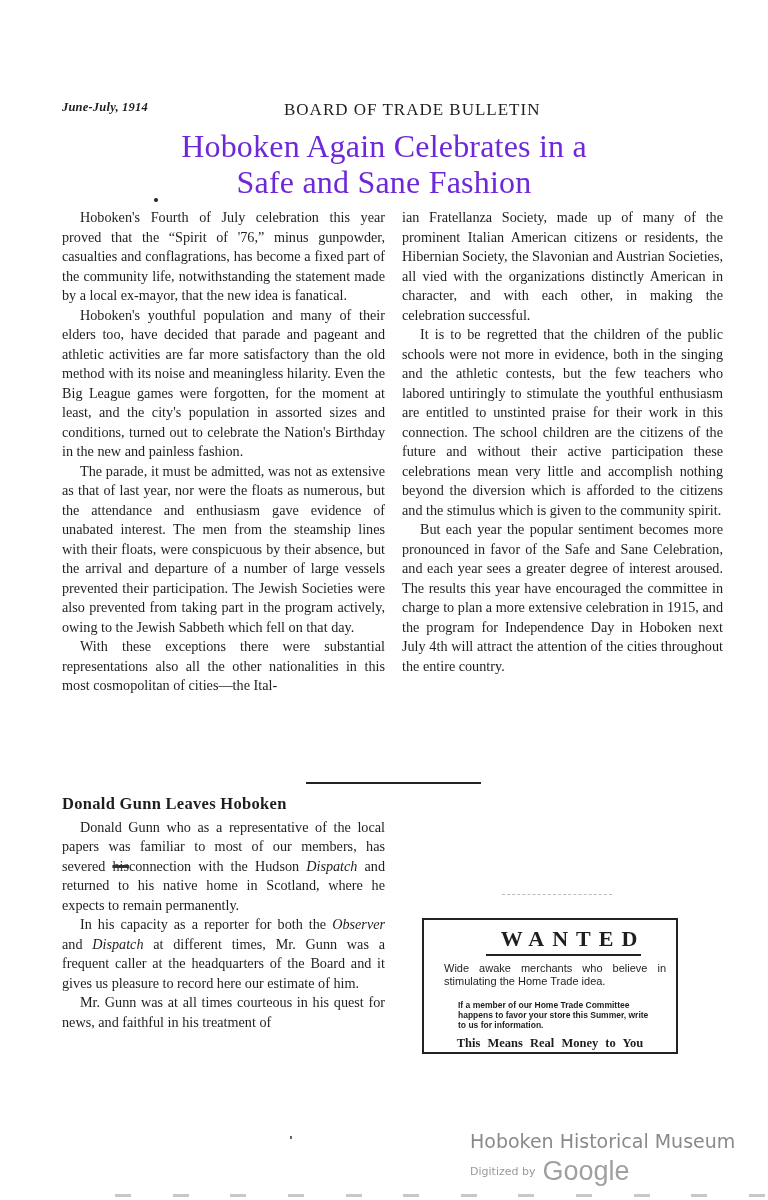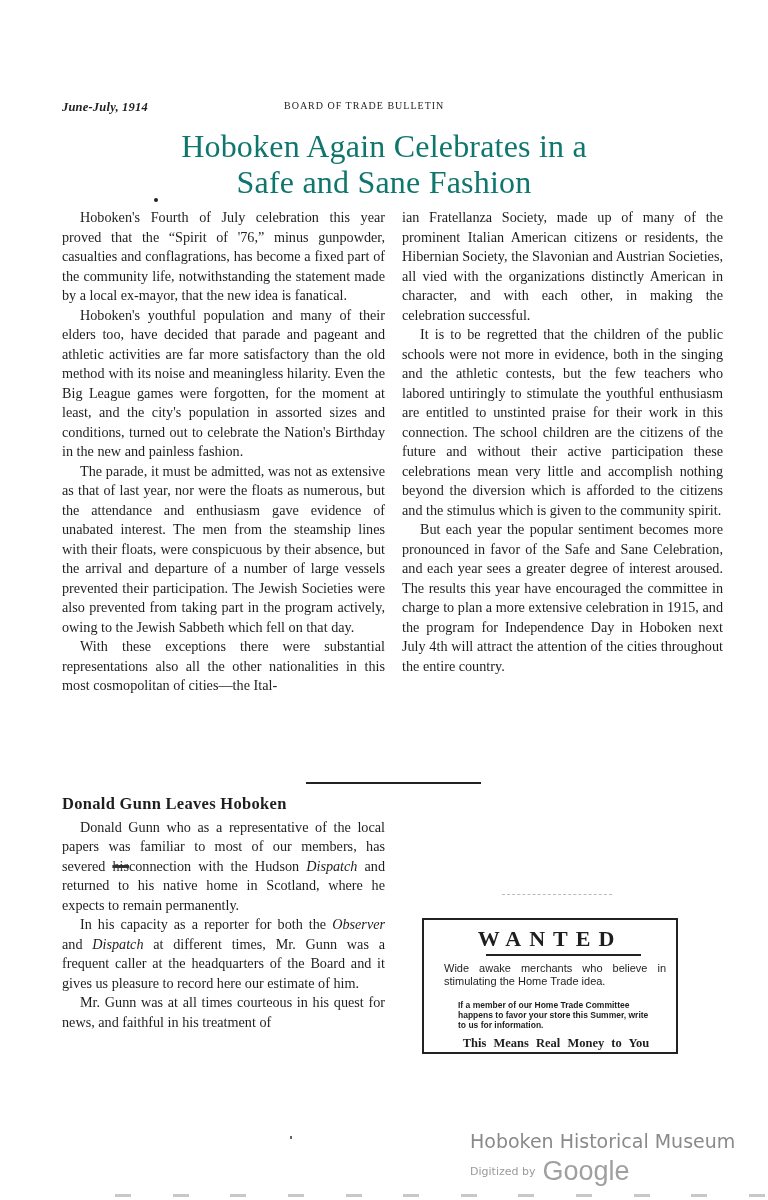--- a/index.html
+++ b/index.html
@@ -3,41 +3,41 @@
 <meta charset="utf-8">
 <style>
   html, body { margin: 0; padding: 0; }
   body {
     width: 768px; height: 1200px; background: #ffffff; position: relative; overflow: hidden;
     font-family: "Liberation Serif", "DejaVu Serif", serif; color: #1e1e1e;
   }
   .page { position: absolute; left: 0; top: 0; width: 768px; height: 1200px; }
   .running-head { position: absolute; top: 100px; left: 62px; width: 620px; height: 20px; }
   .date { position: absolute; left: 0; top: 0; font-style: italic; font-weight: bold; font-size: 12.5px; letter-spacing: 0.2px; }
-  .bulletin { position: absolute; left: 222px; top: 0; font-size: 10px; letter-spacing: 1px; }
-  .title { position: absolute; top: 128px; left: 60px; width: 648px; text-align: center; font-size: 32px; line-height: 36px; color: #0f766e; letter-spacing: 0.2px; }
+  .bulletin { position: absolute; left: 222px; top: 0; font-size: 17px; letter-spacing: 1px; }
+  .title { position: absolute; top: 128px; left: 60px; width: 648px; text-align: center; font-size: 32px; line-height: 36px; color: #6d28d9; letter-spacing: 0.2px; }
   .stray-dot { position: absolute; left: 154px; top: 198px; width: 4px; height: 4px; background: #222; border-radius: 50%; }
   .col { position: absolute; font-size: 14.2px; line-height: 19.5px; text-align: justify; }
   .col p { margin: 0; text-indent: 18px; }
   .col p.cont { text-indent: 0; }
   .col-a1 { left: 62px; top: 208px; width: 323px; }
   .col-a2 { left: 402px; top: 208px; width: 321px; }
   .rule-mid { position: absolute; left: 306px; top: 782px; width: 175px; height: 2px; background: #222; }
   .col-b1 { left: 62px; top: 794px; width: 323px; }
   .col-b2 { left: 402px; top: 794px; width: 321px; }
   .subhead { font-size: 16.5px; font-weight: bold; margin: 0 0 4px 0; letter-spacing: 0.3px; }
   em { font-style: italic; }
   .strike { text-decoration: line-through; text-decoration-thickness: 3px; color: #333; }
   .faint-line { position: absolute; left: 502px; top: 894px; width: 110px; height: 1px; border-top: 1px dashed #bbb; }
   .ad { position: absolute; left: 422px; top: 918px; width: 256px; height: 136px; border: 2px solid #222; box-sizing: border-box; font-family: "Liberation Sans", "DejaVu Sans", sans-serif; }
-  .ad-title { position: absolute; left: 0; top: 6px; width: 100%; text-align: center; font-family: "Liberation Serif", serif; font-size: 22px; font-weight: bold; letter-spacing: 8px; }
+  .ad-title { position: absolute; left: 0; top: 6px; width: 100%; text-align: center; font-family: "Liberation Serif", serif; font-size: 22px; font-weight: bold; letter-spacing: 8px; padding-left: 23px; }
   .ad-underline { position: absolute; left: 62px; top: 34px; width: 155px; height: 2px; background: #222; }
   .ad-main { position: absolute; left: 20px; top: 42px; width: 222px; font-size: 11px; line-height: 13px; font-weight: normal; text-align: justify; }
   .ad-small { position: absolute; left: 34px; top: 80px; width: 200px; font-size: 8.5px; line-height: 10px; font-weight: bold; }
-  .ad-footer { position: absolute; left: 0; top: 116px; width: 100%; text-align: center; font-family: "Liberation Serif", serif; font-weight: bold; font-size: 12.5px; word-spacing: 4px; padding-left: 6px; }
+  .ad-footer { position: absolute; left: 0; top: 116px; width: 100%; text-align: center; font-family: "Liberation Serif", serif; font-weight: bold; font-size: 12.5px; word-spacing: 4px; }
   .museum { position: absolute; left: 470px; top: 1130px; font-family: "DejaVu Sans", sans-serif; font-size: 19px; color: #8a8a8a; }
   .digitized { position: absolute; left: 470px; top: 1156px; font-family: "DejaVu Sans", sans-serif; color: #9a9a9a; }
   .digitized .by { font-size: 11px; vertical-align: middle; }
   .digitized .g { font-family: Liberation Sans, sans-serif; font-size: 27px; color: #a0a0a0; vertical-align: middle; margin-left: 2px; }
   .bottom-marks { position: absolute; left: 115px; top: 1194px; width: 650px; height: 6px; display: flex; justify-content: space-between; }
   .bottom-marks span { display: block; width: 16px; height: 3px; background: #c8c8c8; }
   .tick { position: absolute; left: 290px; top: 1136px; width: 2px; height: 3px; background: #666; }
 </style>
 </head>
 <body>

